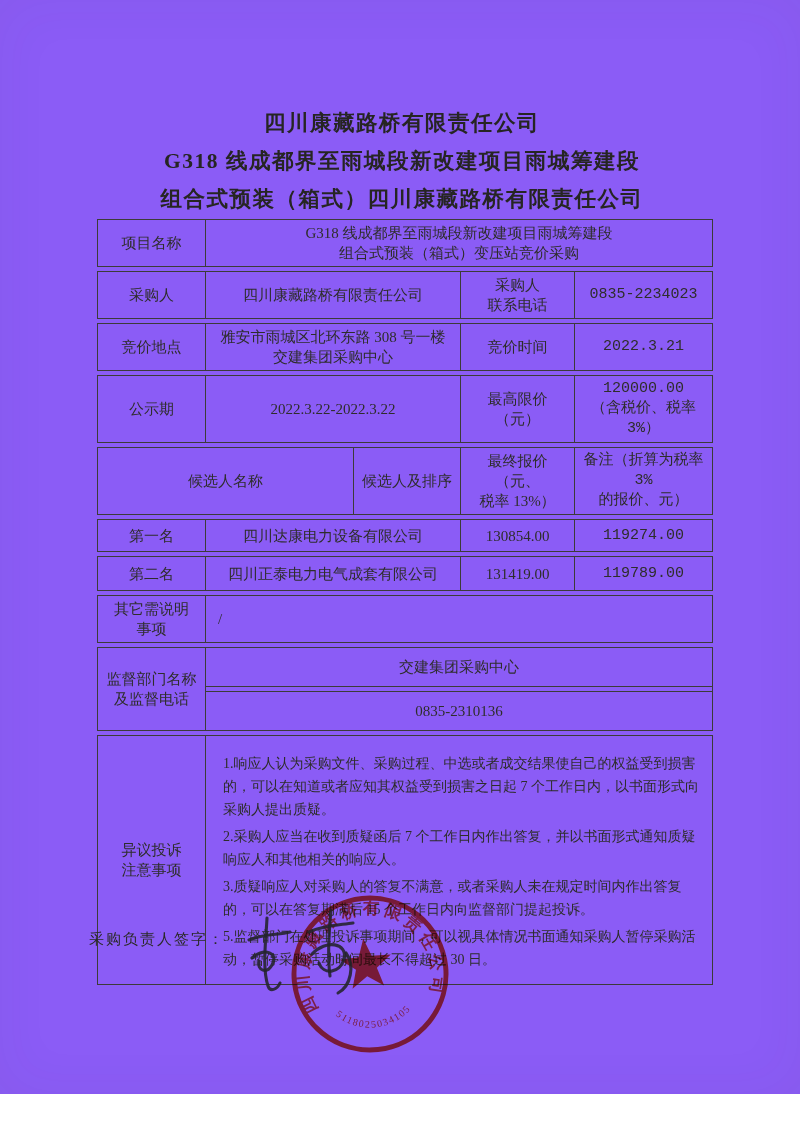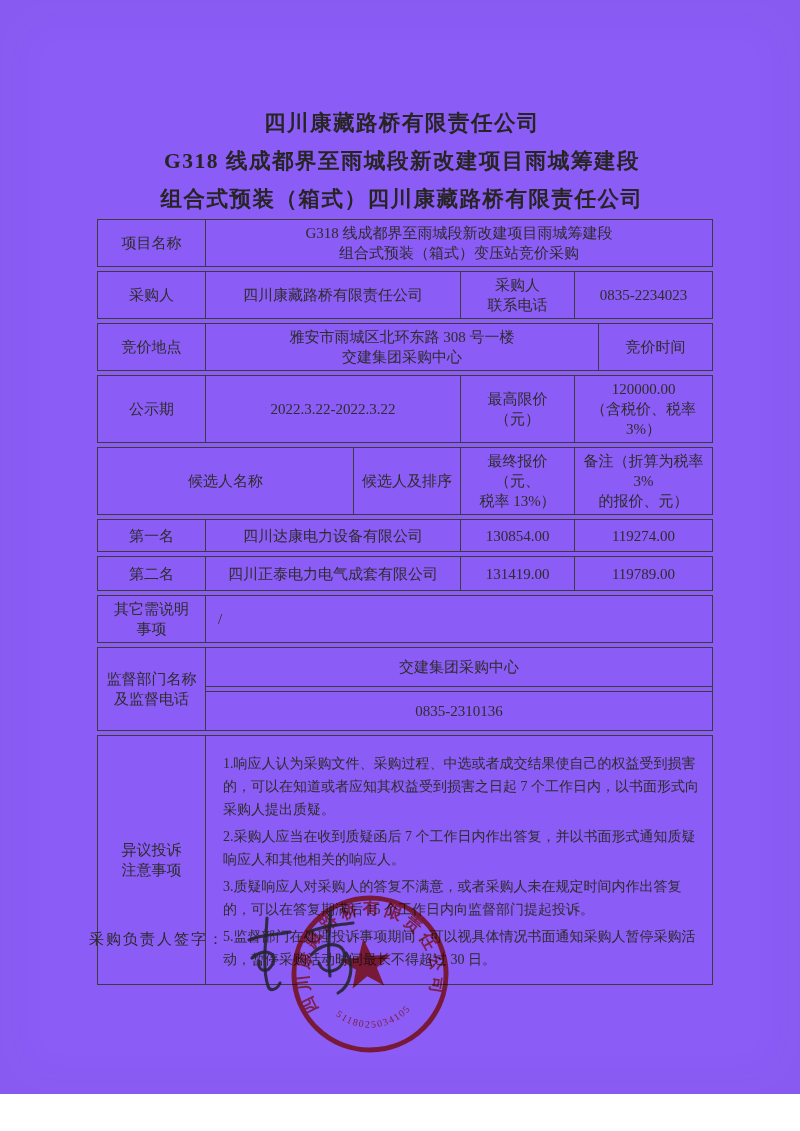--- a/index.html
+++ b/index.html
@@ -54,21 +54,21 @@
     font-size:15px;
     line-height:20px;
     padding:3px 6px;
     border-left:1.6px solid #3c3b39;
     color:#2e2d2b;
   }
   .tcell:first-child{border-left:none;}
   .c1{width:107px;flex:none;}
   .c2{flex:1;min-width:0;}
   .c3{width:114px;flex:none;}
-  .c4{width:138px;flex:none;}
+  .c4{width:138px;flex:none;font-family:Liberation Mono, monospace;}
   .left-align{justify-content:flex-start;text-align:left;padding-left:12px;}
 
   .h-r1{min-height:46px}.h-r2{min-height:45px}.h-r3{min-height:45px}
   .h-r4{min-height:45px}.h-r5{min-height:44px}.h-r6{min-height:33px}
   .h-r7{min-height:35px}.h-r8{min-height:41px}.h-r9{min-height:84px}
   .h-r10{min-height:250px}
 
   
   .sup-right{
     flex:1;display:flex;flex-direction:column;
@@ -131,20 +131,21 @@
       <div class="tcell c3">采购人
 联系电话</div>
       <div class="tcell c4">0835-2234023</div>
     </div>
 
     <div class="trow h-r3">
       <div class="tcell c1">竞价地点</div>
       <div class="tcell c2">雅安市雨城区北环东路 308 号一楼
 交建集团采购中心</div>
       <div class="tcell c3">竞价时间</div>
+      <div class="tcell c4">2022.3.21</div>
     </div>
 
     <div class="trow h-r4">
       <div class="tcell c1">公示期</div>
       <div class="tcell c2">2022.3.22-2022.3.22</div>
       <div class="tcell c3">最高限价（元）</div>
       <div class="tcell c4">120000.00
 （含税价、税率 3%）</div>
     </div>
 

